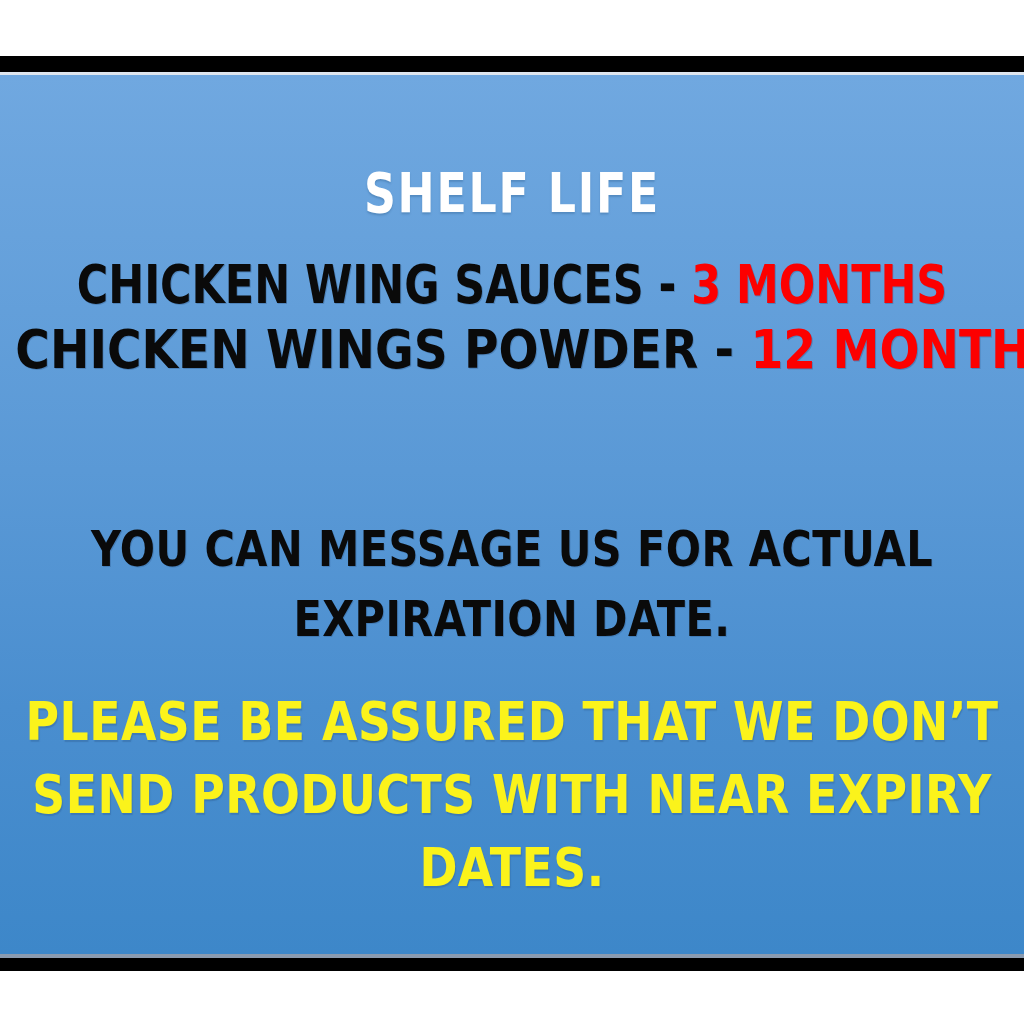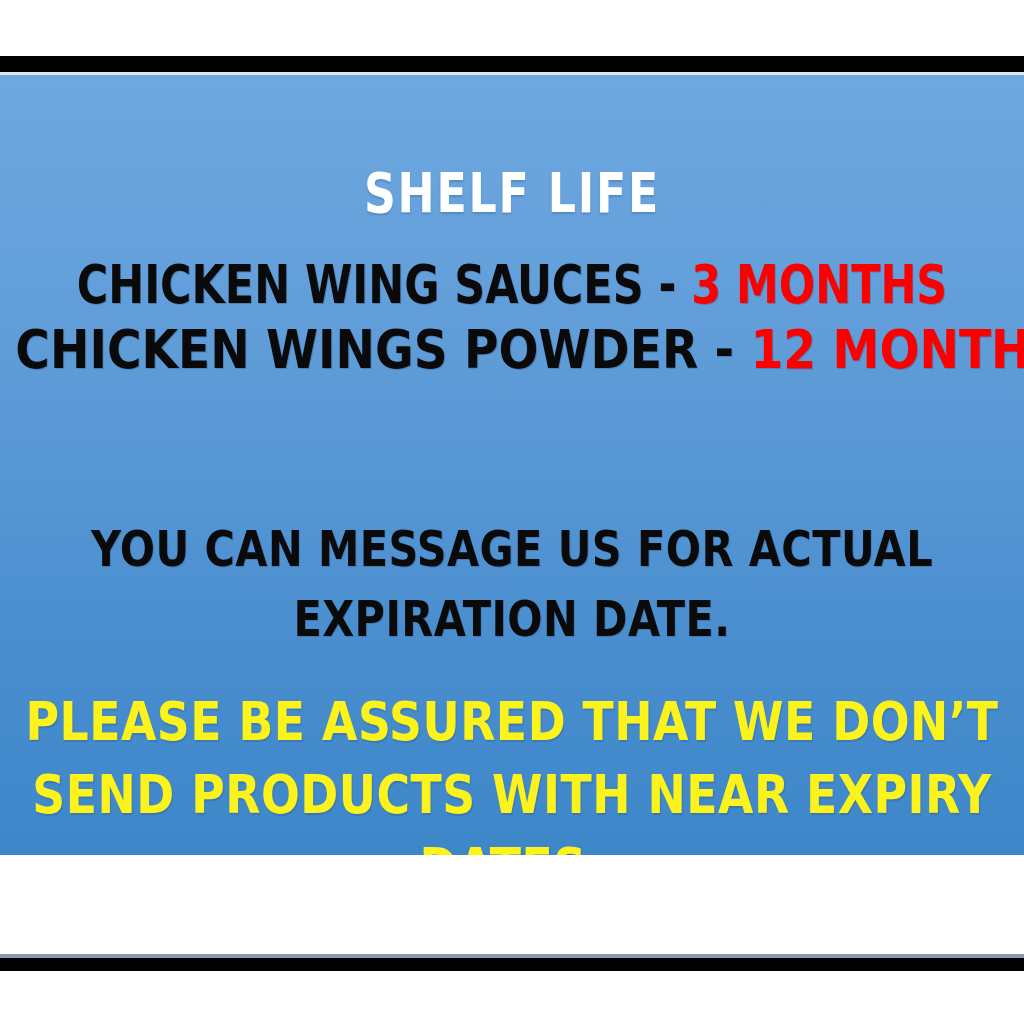--- a/index.html
+++ b/index.html
@@ -55,21 +55,21 @@
     height: 13px;
     background: #000000;
   }
 
   
   .poster {
     position: absolute;
     left: 0;
     top: 75px;
     width: 1024px;
-    height: 780px;
+    height: 879px;
     background: linear-gradient(to bottom, #70a8e0 0%, #5a99d6 45%, #4a8ecf 72%, #3d87c9 100%);
     overflow: hidden;
   }
 
   
   .poster-text {
     text-align: center;
     font-family: "DejaVu Sans", sans-serif;
     font-weight: bold;
     font-stretch: condensed;

